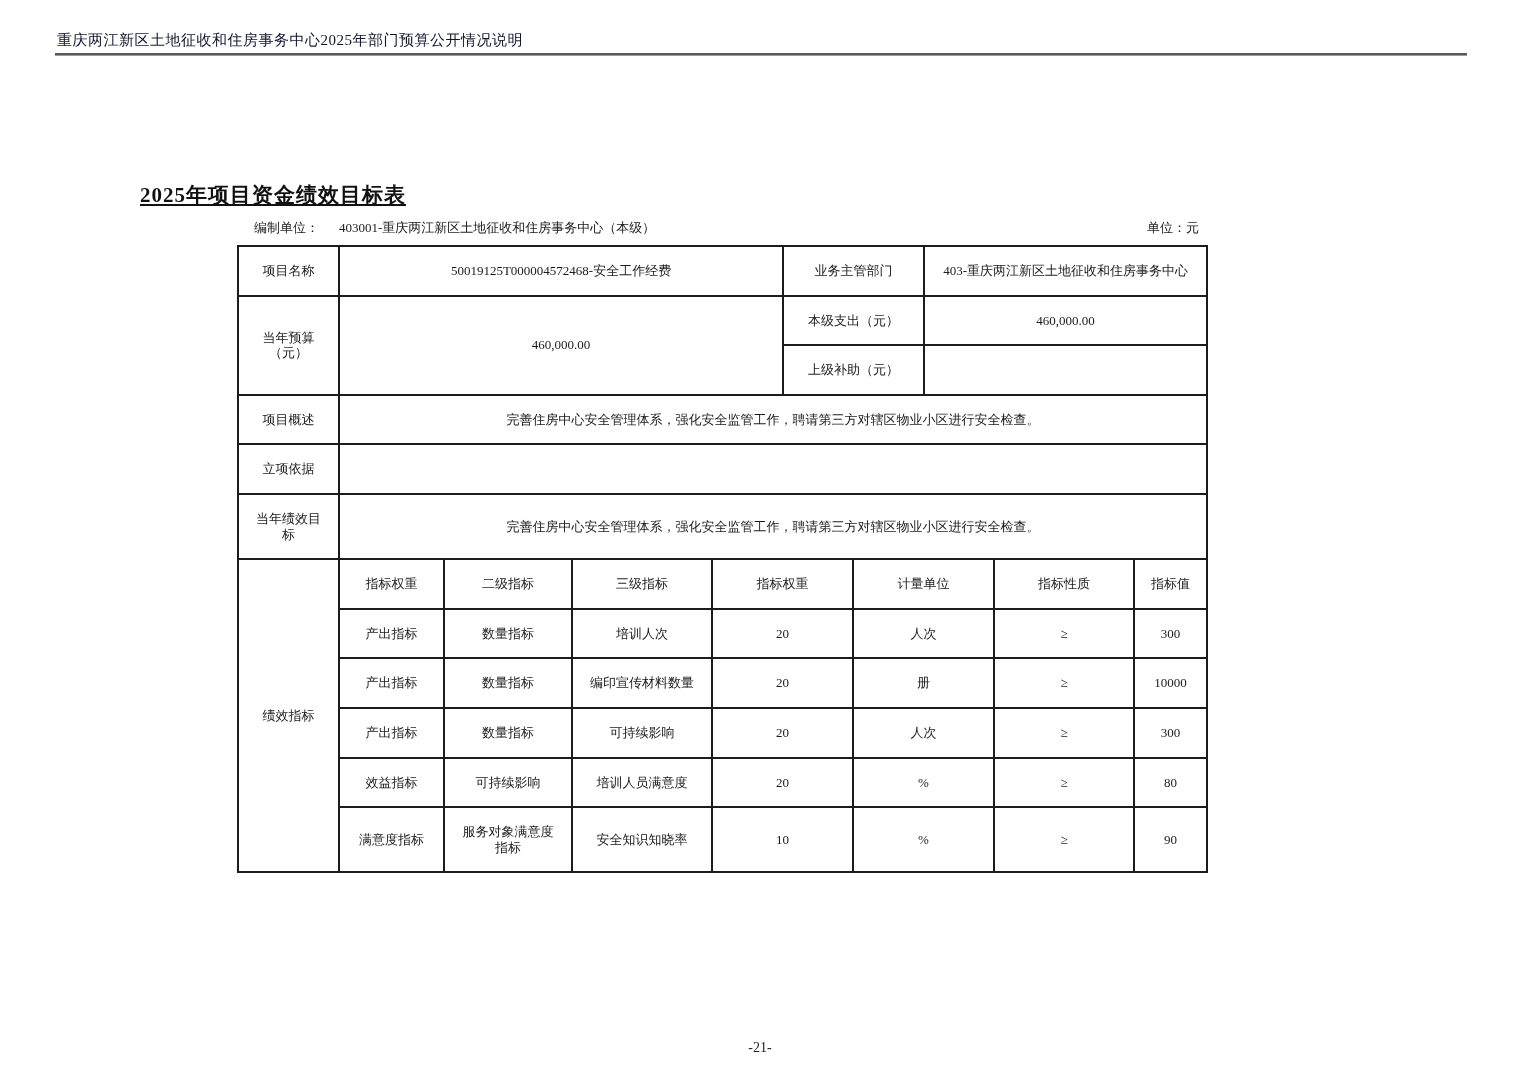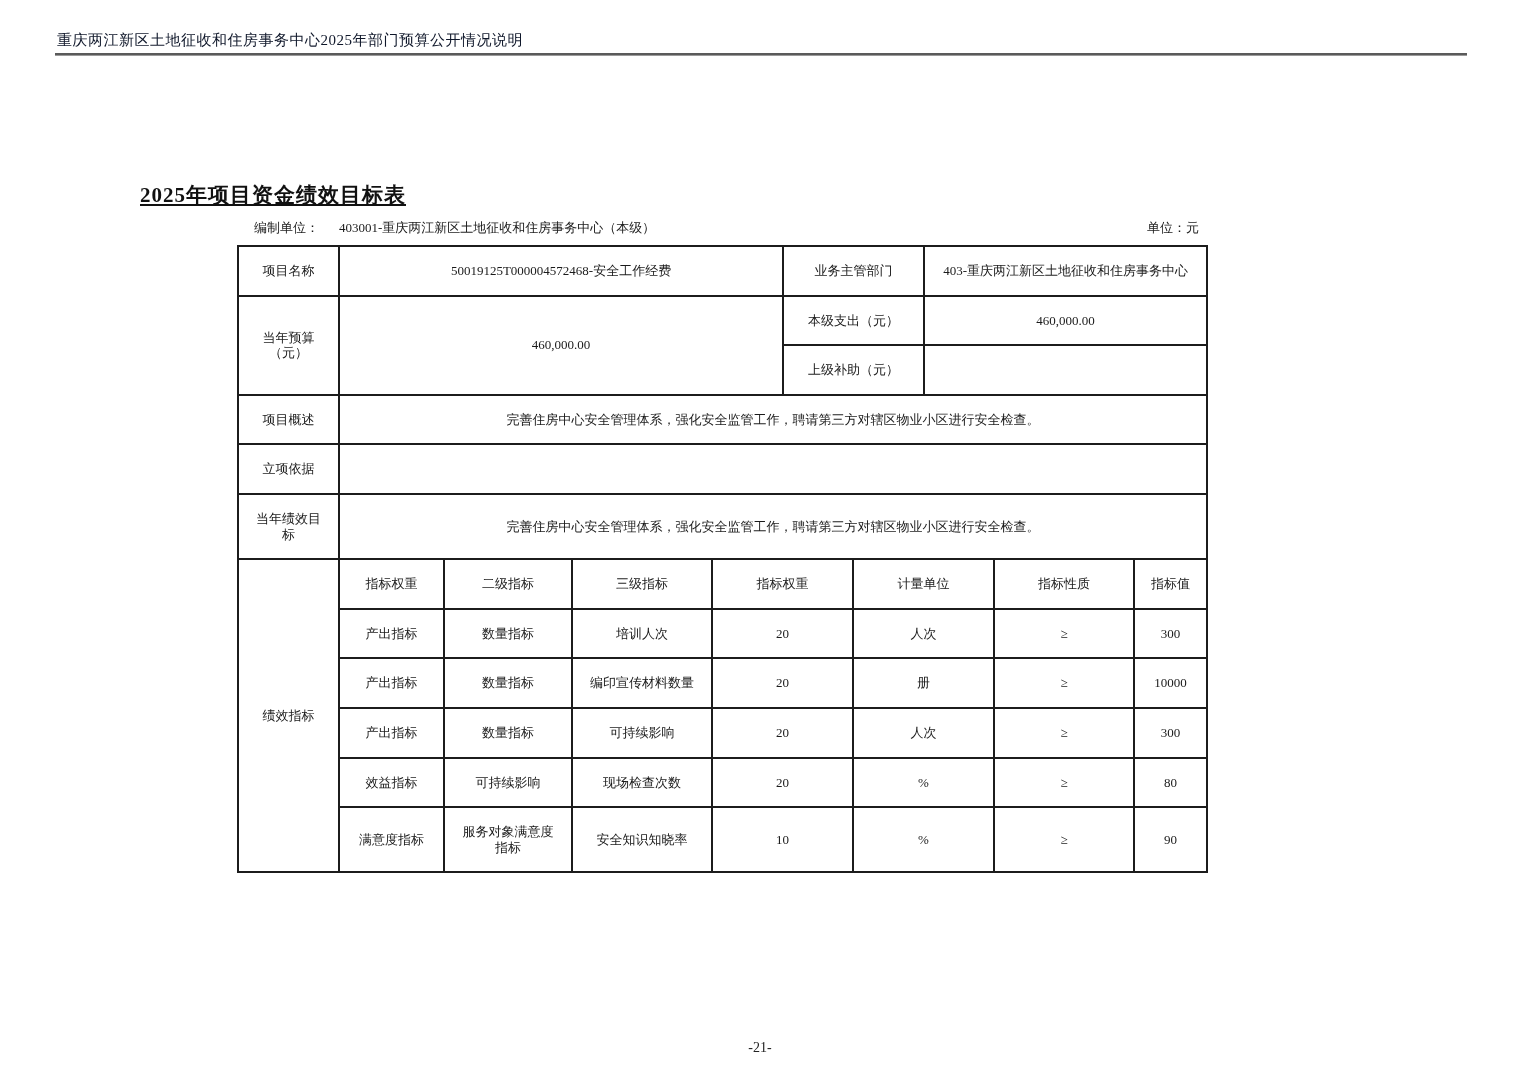--- a/index.html
+++ b/index.html
@@ -143,21 +143,21 @@
     <td class="tleft">数量指标</td>
     <td class="tleft">可持续影响</td>
     <td colspan="2">20</td>
     <td colspan="2">人次</td>
     <td>≥</td>
     <td>300</td>
   </tr>
   <tr style="height:42px">
     <td class="tleft">效益指标</td>
     <td class="tleft">可持续影响</td>
-    <td class="tleft">现场检查次数</td>
+    <td class="tleft">培训人员满意度</td>
     <td colspan="2">20</td>
     <td colspan="2">%</td>
     <td>≥</td>
     <td>80</td>
   </tr>
   <tr style="height:58px">
     <td class="tleft">满意度指标</td>
     <td class="tleft">服务对象满意度指标</td>
     <td class="tleft">安全知识知晓率</td>
     <td colspan="2">10</td>

